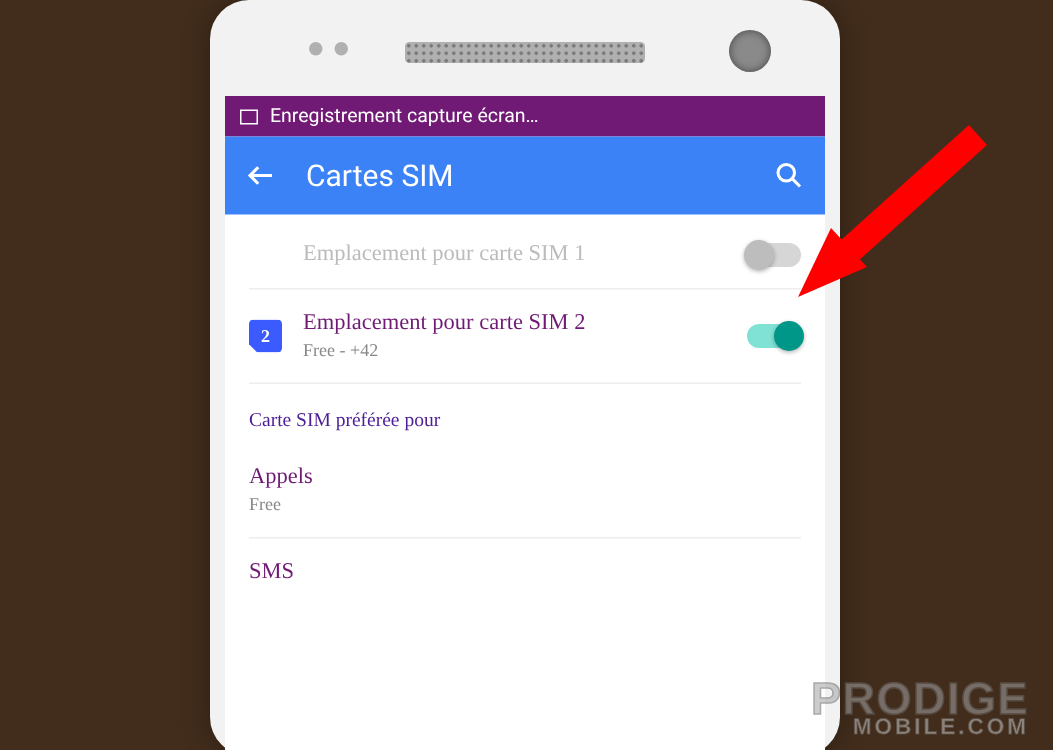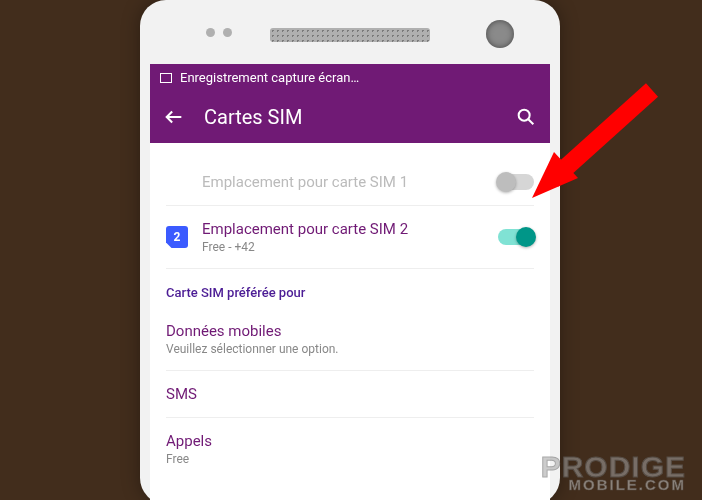--- a/index.html
+++ b/index.html
@@ -65,31 +65,31 @@
     color: #fff;
     font-size: 13px;
     padding: 6px 10px;
     display: flex;
     align-items: center;
     gap: 8px;
   }
   .noti-bar .sq { width: 12px; height: 10px; border: 1.5px solid #fff; display: inline-block; }
 
   .app-bar {
-    background: #701a75;
+    background: #3b82f6;
     color: #fff;
     display: flex;
     align-items: center;
     padding: 14px 12px;
     gap: 18px;
   }
   .app-bar .title { font-size: 20px; flex: 1; }
   .icon-btn { width: 24px; height: 24px; display: flex; align-items: center; justify-content: center; cursor: pointer; }
 
-  .content { padding: 16px 16px; }
+  .content { padding: 4px 16px; font-family: Liberation Serif, serif; }
   .row { padding: 14px 0; border-bottom: 1px solid #eee; display: flex; align-items: center; gap: 14px; }
   .row:last-child { border-bottom: none; }
   .row .txt { flex: 1; }
   .row .primary { font-size: 15px; color: #701a75; }
   .row .secondary { font-size: 12px; color: #888; margin-top: 2px; }
   .disabled .primary { color: #bbb; }
   .disabled .secondary { color: #ccc; }
 
   .sim-badge {
     width: 22px; height: 22px; background: #3b5bff; color: #fff;
@@ -186,37 +186,31 @@
           <div class="primary">Emplacement pour carte SIM 2</div>
           <div class="secondary">Free - +42</div>
         </div>
         <div class="switch on">
             <div class="knob"></div>
           </div>
       </div>
 
       <div class="section-title">Carte SIM préférée pour</div>
 
-      <div class="row">
-        <div class="txt">
-          <div class="primary">Données mobiles</div>
-          <div class="secondary">Veuillez sélectionner une option.</div>
-        </div>
-      </div>
-
-      <div class="row">
-        <div class="txt">
-          <div class="primary">SMS</div>
-        </div>
-      </div>
 
       <div class="row">
         <div class="txt">
           <div class="primary">Appels</div>
           <div class="secondary">Free</div>
+        </div>
+      </div>
+
+      <div class="row">
+        <div class="txt">
+          <div class="primary">SMS</div>
         </div>
       </div>
 
     </div>
   </div>
 </div>
 
 <svg class="arrow" viewBox="0 0 140 120">
   <defs>
     <marker id="ah" markerWidth="10" markerHeight="10" refX="2" refY="5" orient="auto">

